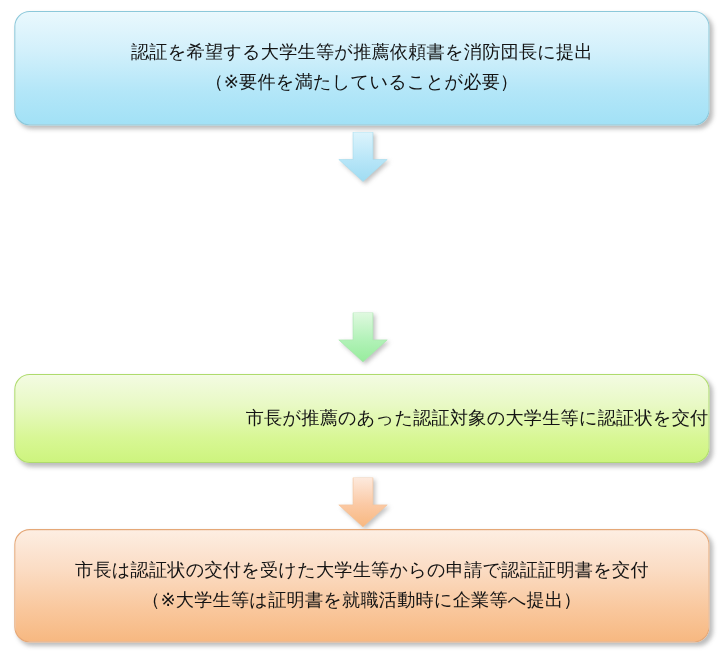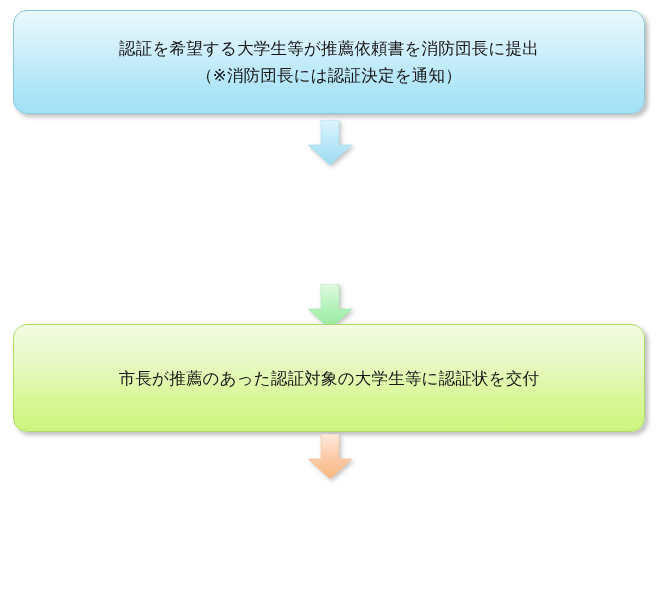--- a/index.html
+++ b/index.html
@@ -51,24 +51,25 @@
   }
   
   .box-green {
     top: 168px;
     height: 110px;
     background: linear-gradient(to bottom, #e9fced 0%, #d2f8d8 35%, #aaf2b6 72%, #96eea6 100%);
     border: 1px solid #7cc88c;
   }
   
   .box-lime {
-    top: 324px;
-    height: 108px;
+    top: 340px;
+    height: 81px;
     background: linear-gradient(to bottom, #f3fbe2 0%, #e8f9c4 35%, #d8f795 72%, #cdf47e 100%);
     border: 1px solid #aedb6c;
+    align-items: flex-end;
   }
   
   .box-orange {
     top: 481px;
     height: 103px;
     background: linear-gradient(to bottom, #fdeee2 0%, #fbdcc4 35%, #f9c79c 72%, #f7b881 100%);
     border: 1px solid #e5a878;
   }
 
   
@@ -85,21 +86,21 @@
   .arrow-2 { top: 284px; }
   .arrow-3 { top: 434px; }
 </style>
 </head>
 <body>
 
 <div id="flow-root">
 
   <div class="flow-box box-blue">
     <span class="line">認証を希望する大学生等が推薦依頼書を消防団長に提出</span>
-    <span class="line">（※消防団長には認証決定を通知）</span>
+    <span class="line">（※要件を満たしていることが必要）</span>
   </div>
 
   <div class="flow-arrow arrow-1">
     <svg viewBox="0 0 48 46" xmlns="http://www.w3.org/2000/svg">
       <defs>
         <linearGradient id="gradArrow1" x1="0" y1="0" x2="0" y2="1">
           <stop offset="0%" stop-color="#ddf4fc"></stop>
           <stop offset="55%" stop-color="#b8e6f8"></stop>
           <stop offset="100%" stop-color="#9fdcf2"></stop>
         </linearGradient>
@@ -132,14 +133,18 @@
         <linearGradient id="gradArrow3" x1="0" y1="0" x2="0" y2="1">
           <stop offset="0%" stop-color="#fdeade"></stop>
           <stop offset="55%" stop-color="#fbc9a4"></stop>
           <stop offset="100%" stop-color="#f8b880"></stop>
         </linearGradient>
       </defs>
       <polygon points="15,0 33,0 33,25 46,25 24,45 2,25 15,25" fill="url(#gradArrow3)" stroke="#f5c49c" stroke-width="0.6"></polygon>
     </svg>
   </div>
 
+  <div class="flow-box box-orange">
+    <span class="line">市長は認証状の交付を受けた大学生等からの申請で認証証明書を交付</span>
+    <span class="line">（※大学生等は証明書を就職活動時に企業等へ提出）</span>
+  </div>
 
 </div>
 
 </body></html>

